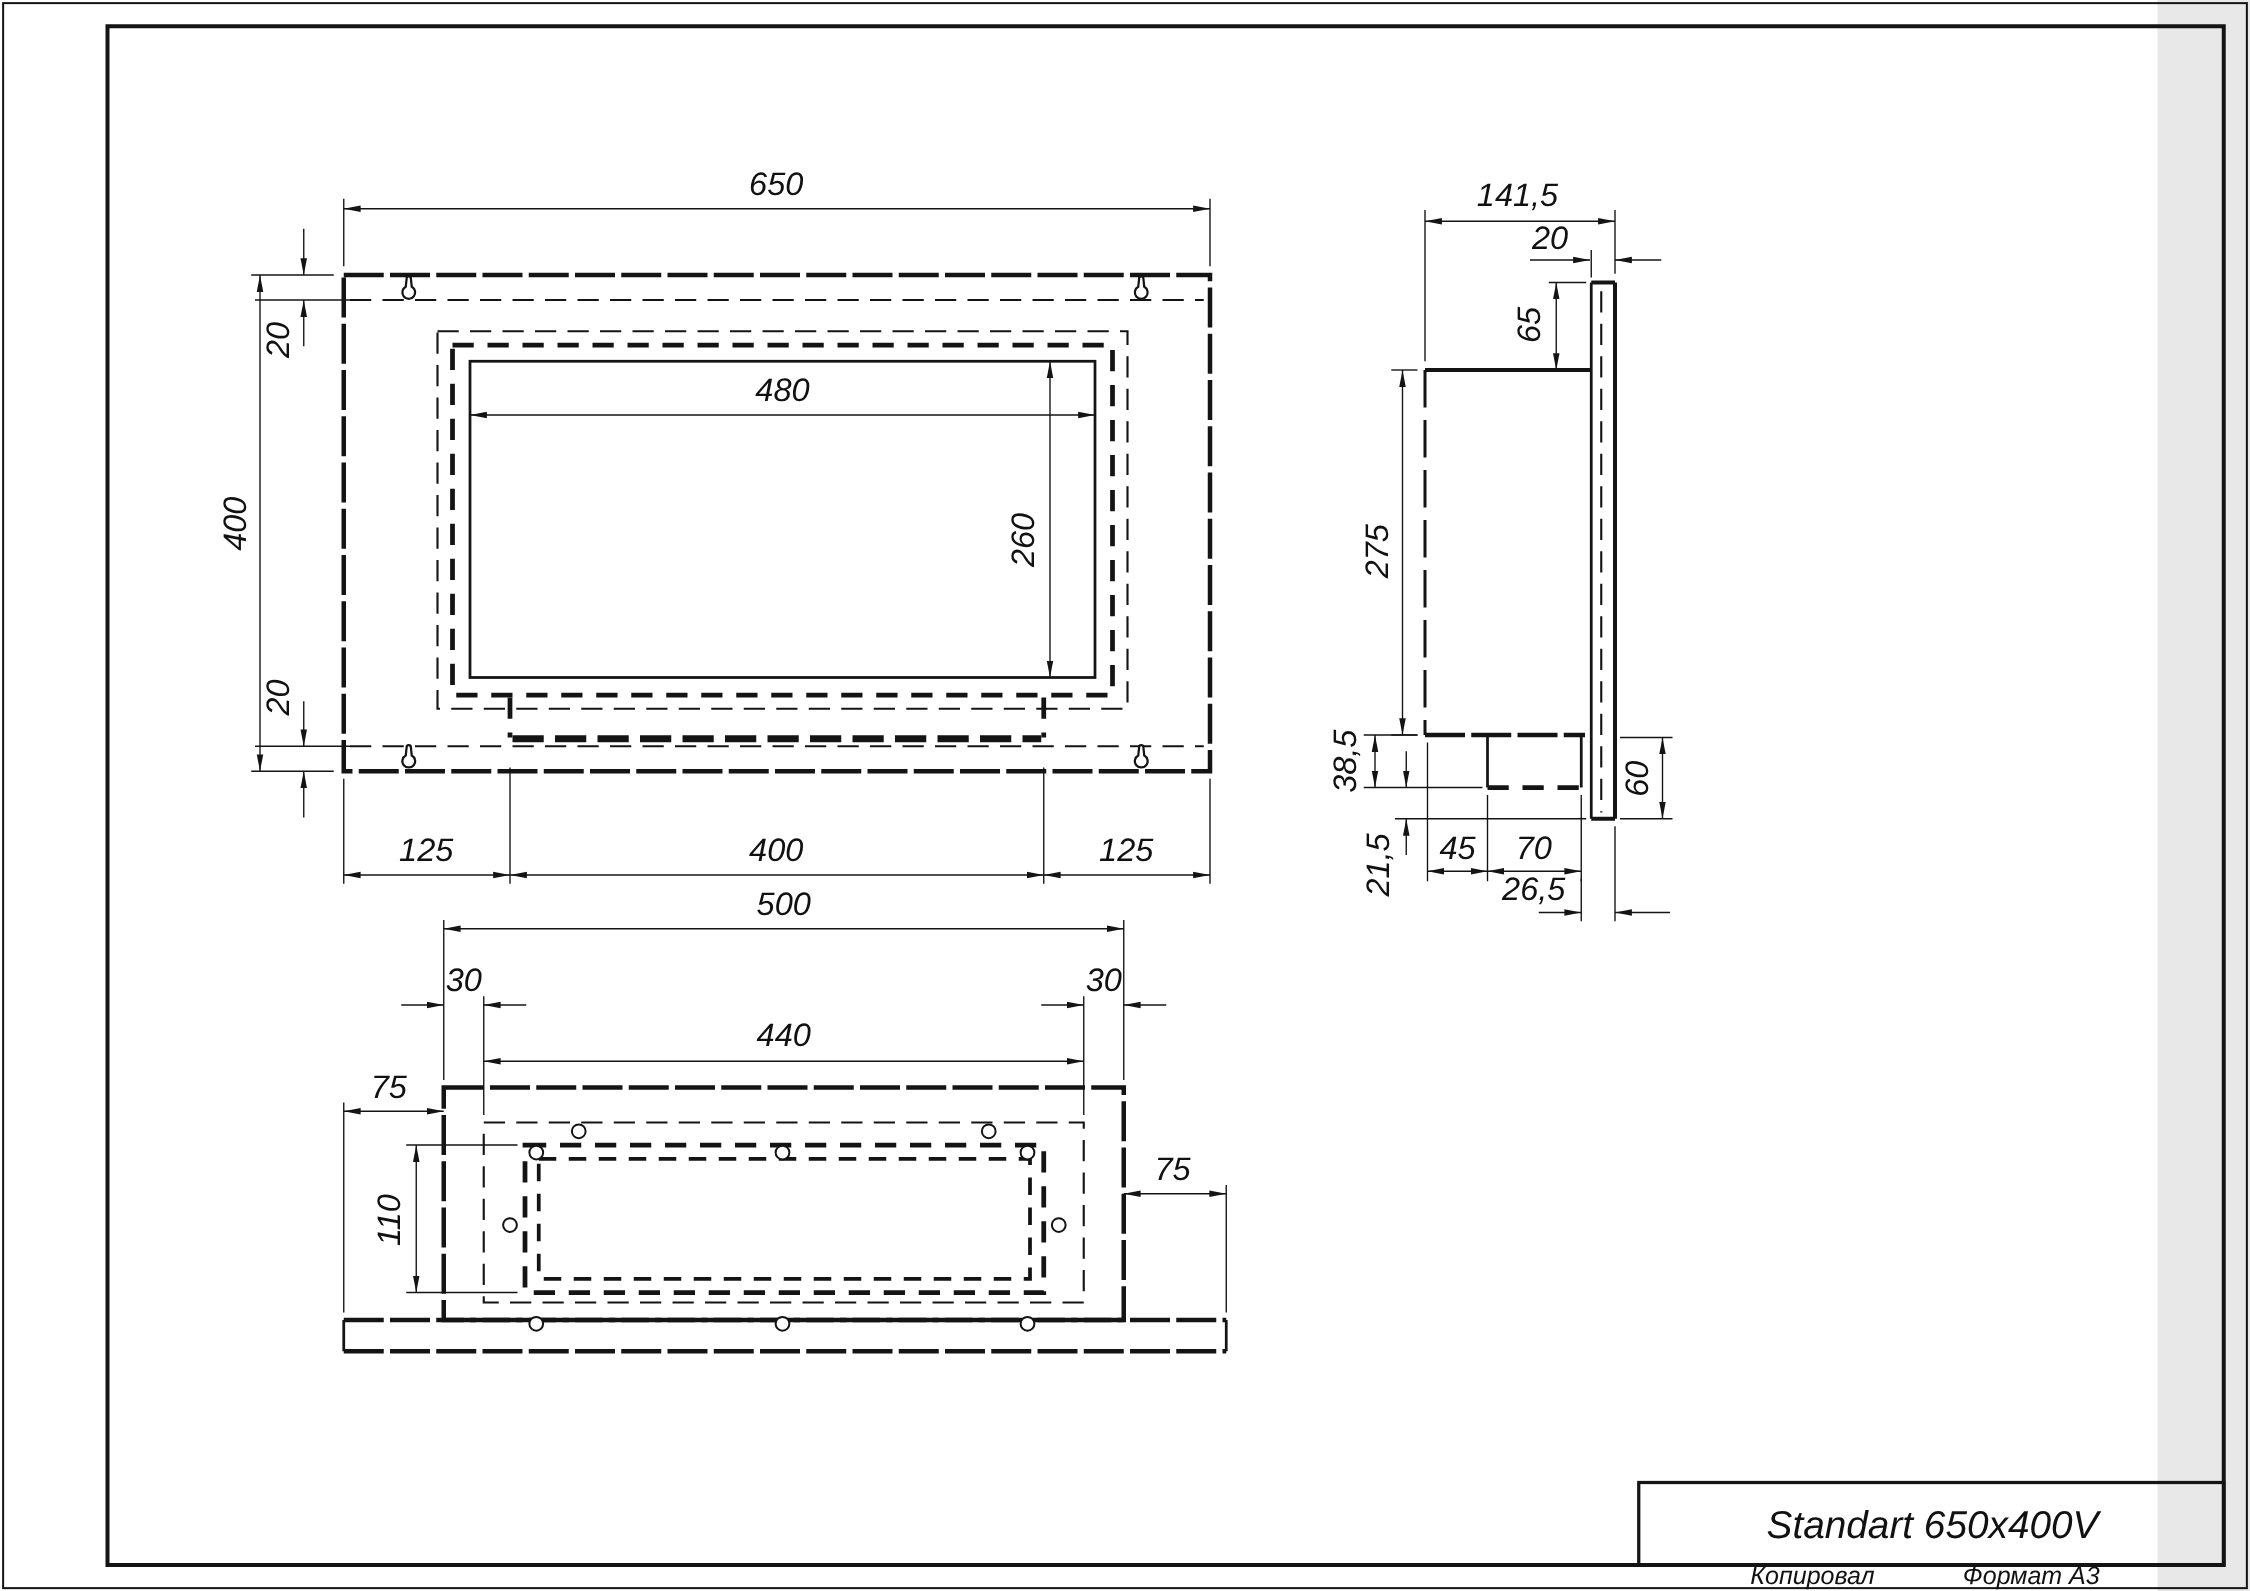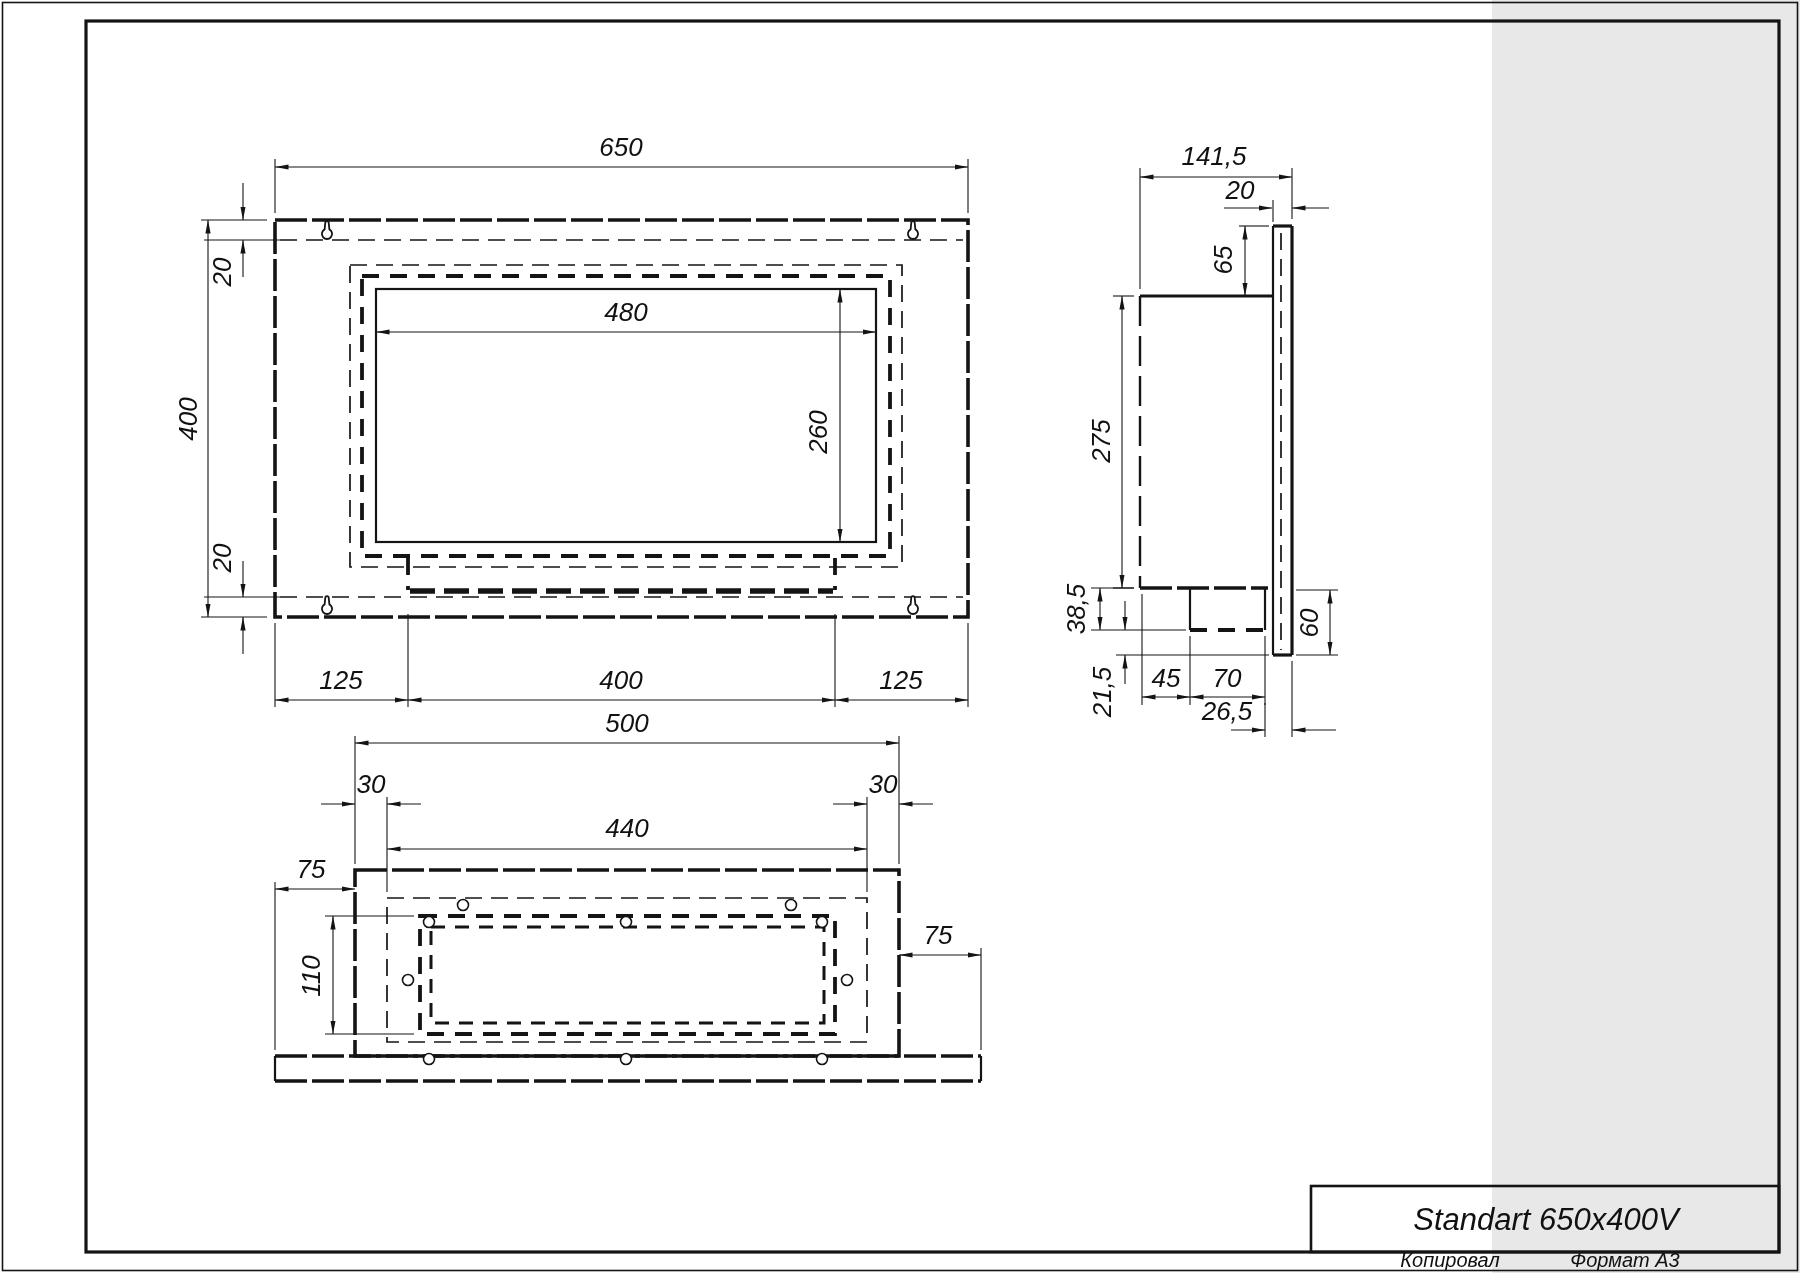--- a/index.html
+++ b/index.html
@@ -1,16 +1,16 @@
 <!DOCTYPE html>
 <html><head>
 <meta charset="utf-8">
 <style>
   html,body { margin:0; padding:0; background:#e8e8e8; }
-  .sheet { width:1492px; height:1273px; background:#ffffff; position:relative;
+  .sheet { width:1726px; height:1273px; background:#ffffff; position:relative;
            font-family:"Liberation Sans", sans-serif; }
   svg { display:block; }
   .ln   { stroke:#141414; fill:none; stroke-linecap:butt; }
   .w1   { stroke-width:1.1; }
   .w15  { stroke-width:1.6; }
   .w2   { stroke-width:2.2; }
   .w25  { stroke-width:2.6; }
   .w3   { stroke-width:3.2; }
   .notch{ stroke-width:3.6; stroke-dasharray:32 5; }
   .hid  { stroke-width:1.7; stroke-dasharray:17 9; }

